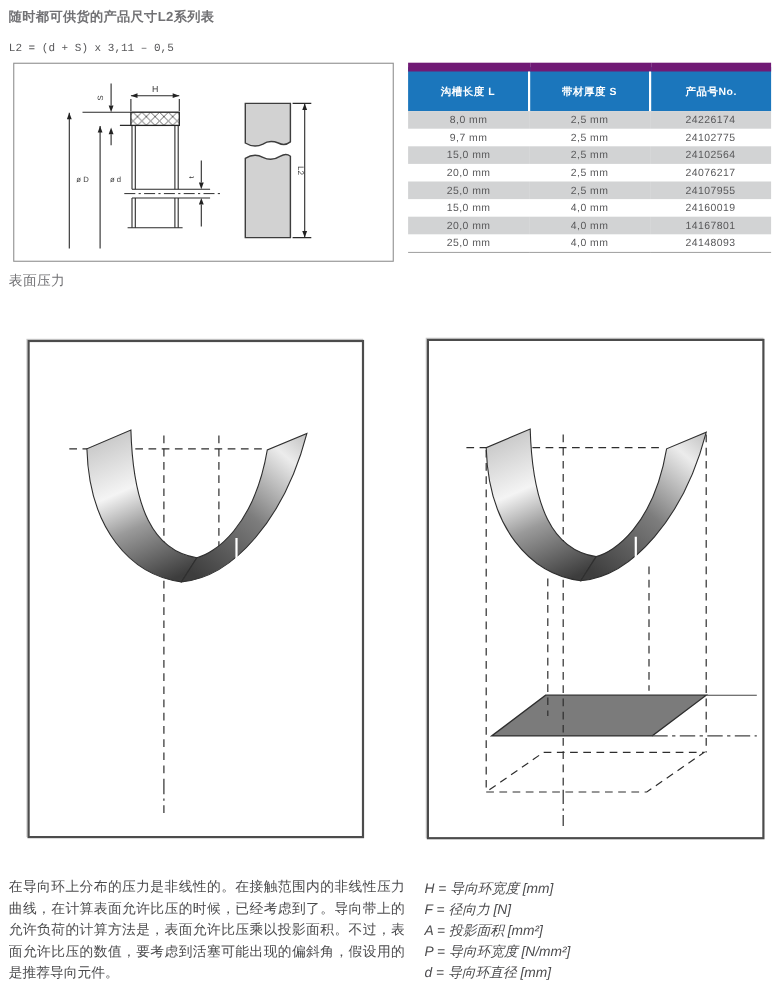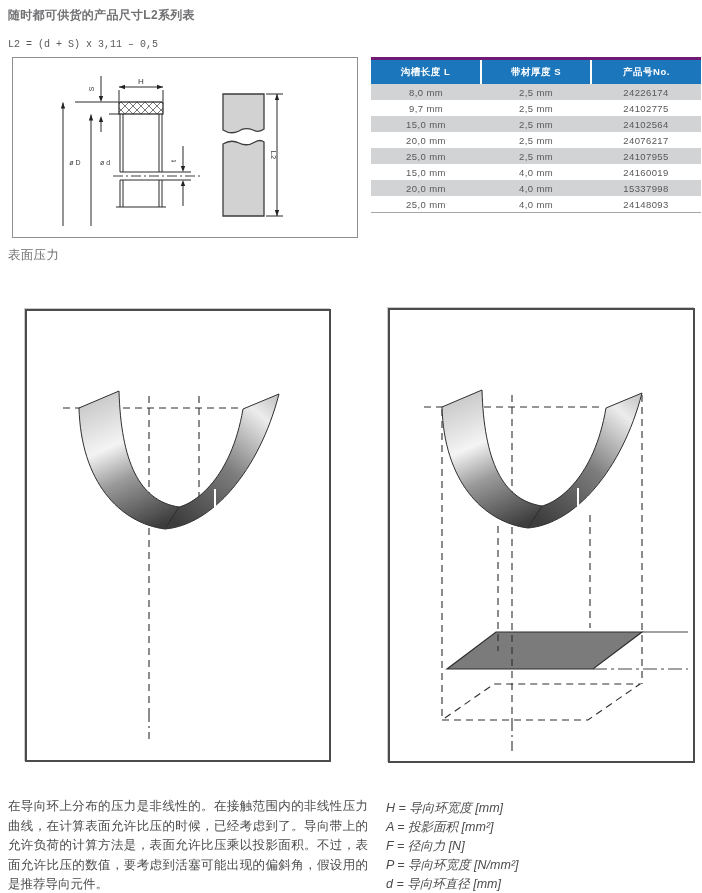--- a/index.html
+++ b/index.html
@@ -8,21 +8,21 @@
   .abs{position:absolute;}
   .h1{left:8px;top:7px;font-size:12px;font-weight:bold;color:#717174;letter-spacing:.3px;}
   .formula{left:8px;top:39px;font-size:10px;color:#58585a;font-family:Liberation Mono, monospace;}
   .h2{left:8px;top:247px;font-size:12.5px;font-weight:normal;color:#717174;letter-spacing:.3px;}
   .draw-box{left:12px;top:57px;width:344px;height:179px;border:1px solid #8f8f8f;background:#fff;}
   .diagram-box{border:2px solid #4c4c4c;background:#fff;box-shadow:-1px -1px 0 #c9c9c9;}
   #diag-left{left:25px;top:309px;width:302px;height:449px;}
   #diag-right{left:388px;top:308px;width:303px;height:451px;}
   table.prod{position:absolute;left:371px;top:57px;width:330px;border-collapse:collapse;table-layout:fixed;}
   table.prod th{background:#1b76bc;color:#fff;font-size:9.5px;font-weight:bold;height:16px;
-                border-top:3px solid #701a75;border-left:2px solid #fff;padding:4px;text-align:center;letter-spacing:.5px;}
+                border-top:8px solid #701a75;border-left:2px solid #fff;padding:10px;text-align:center;letter-spacing:.5px;}
   table.prod th:first-child{border-left:none;}
   table.prod td{font-size:9.5px;color:#58585a;height:16px;padding:0;text-align:center;letter-spacing:.4px;}
   table.prod tr.shade td{background:#d2d3d4;}
   table.prod tbody tr:last-child td{border-bottom:1px solid #a6a6a6;}
   .para{left:8px;top:797px;width:360px;font-size:12.5px;line-height:19.5px;color:#4b4b4d;text-align:justify;}
   .legend{left:386px;top:799px;list-style:none;margin:0;padding:0;font-size:12.5px;line-height:19px;color:#4b4b4d;font-style:italic;}
   svg text{font-family:"Liberation Sans","DejaVu Sans",sans-serif;fill:#3a3a3a;}
   .dl{stroke:#2e2e2e;stroke-width:1.1;stroke-dasharray:7,5;fill:none;}
   .ddl{stroke:#2e2e2e;stroke-width:1.1;stroke-dasharray:13,4,2,4;fill:none;}
   .tl{stroke:#2a2a2a;stroke-width:1;fill:none;}
@@ -139,21 +139,21 @@
           <td>24107955</td>
         </tr>
         <tr>
           <td>15,0 mm</td>
           <td>4,0 mm</td>
           <td>24160019</td>
         </tr>
         <tr class="shade">
           <td>20,0 mm</td>
           <td>4,0 mm</td>
-          <td>15337998</td>
+          <td>14167801</td>
         </tr>
         <tr>
           <td>25,0 mm</td>
           <td>4,0 mm</td>
           <td>24148093</td>
         </tr>
       </tbody>
   </table>
 
   <div class="abs h2">表面压力</div>
@@ -221,19 +221,19 @@
         <path d="M52,97 C54,170 92,212 138,218 L152,196 C112,190 94,150 92,80 Z" fill="url(#gL2)" stroke="#2f2f2f" stroke-width="1"></path>
         <path d="M138,218 C185,214 232,160 252,83 L216,98 C204,168 168,192 152,196 Z" fill="url(#gR2)" stroke="#2f2f2f" stroke-width="1"></path>
         <line x1="188" y1="178" x2="188" y2="203" stroke="#fff" stroke-width="2"></line>
       </g>
     </svg>
   </div>
 
   <div class="abs para">在导向环上分布的压力是非线性的。在接触范围内的非线性压力曲线，在计算表面允许比压的时候，已经考虑到了。导向带上的允许负荷的计算方法是，表面允许比压乘以投影面积。不过，表面允许比压的数值，要考虑到活塞可能出现的偏斜角，假设用的是推荐导向元件。</div>
   <ul class="abs legend">
       <li>H = 导向环宽度 [mm]</li>
+      <li>F = 径向力 [N]</li>
       <li>A = 投影面积 [mm²]</li>
-      <li>F = 径向力 [N]</li>
       <li>P = 导向环宽度 [N/mm²]</li>
       <li>d = 导向环直径 [mm]</li>
     </ul>
 
 </div>
 
 </body></html>

